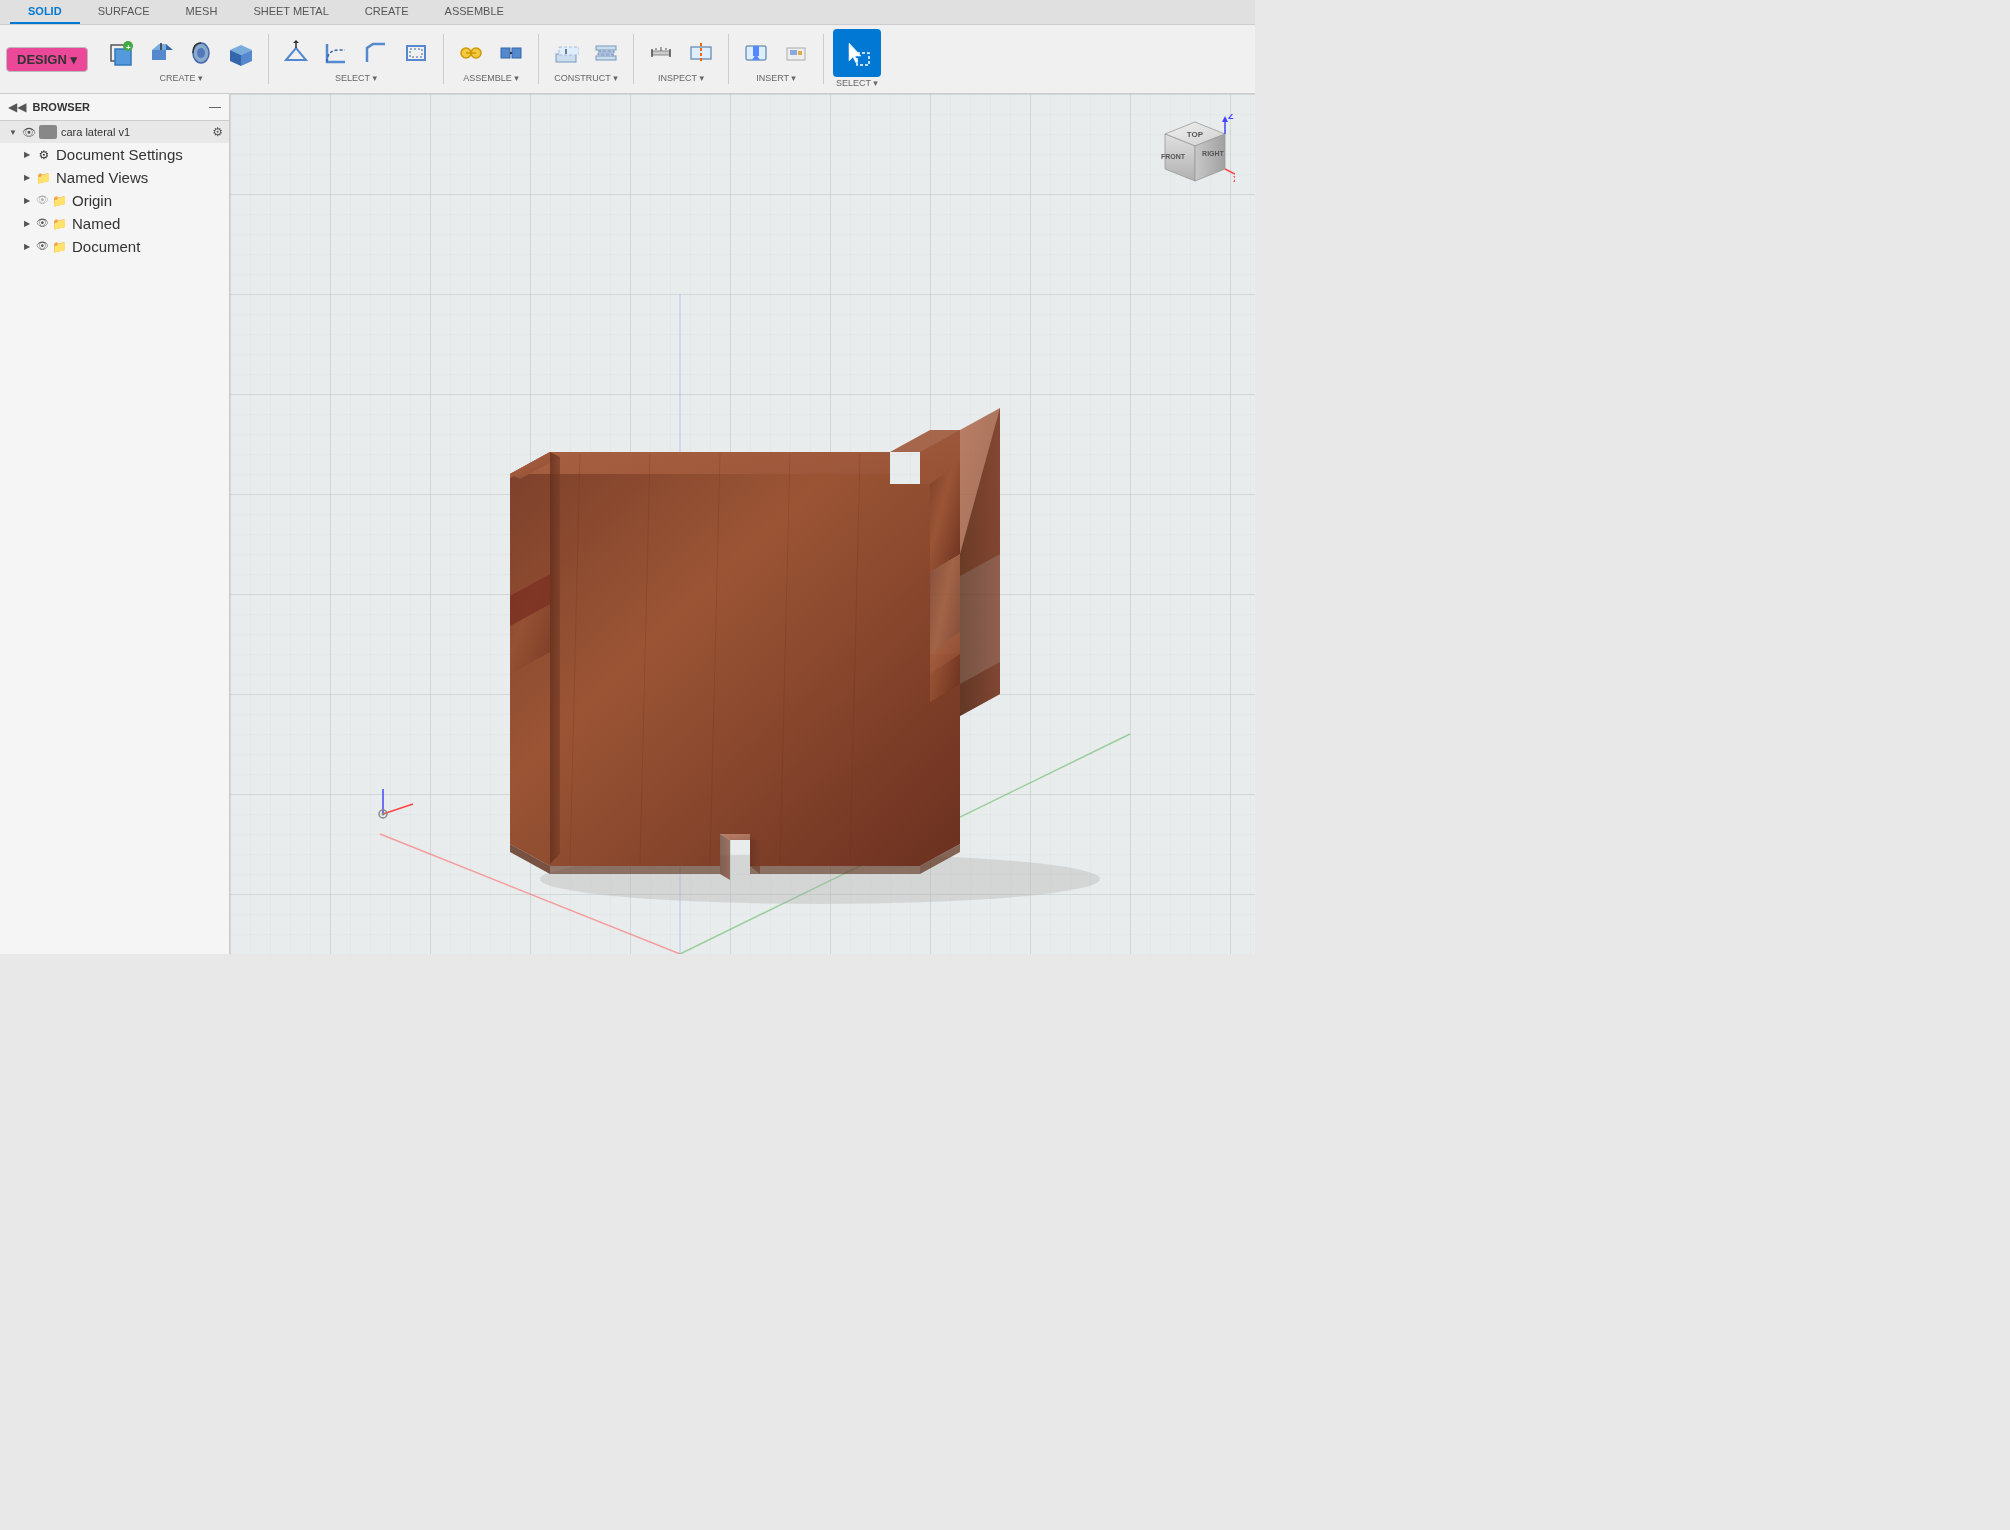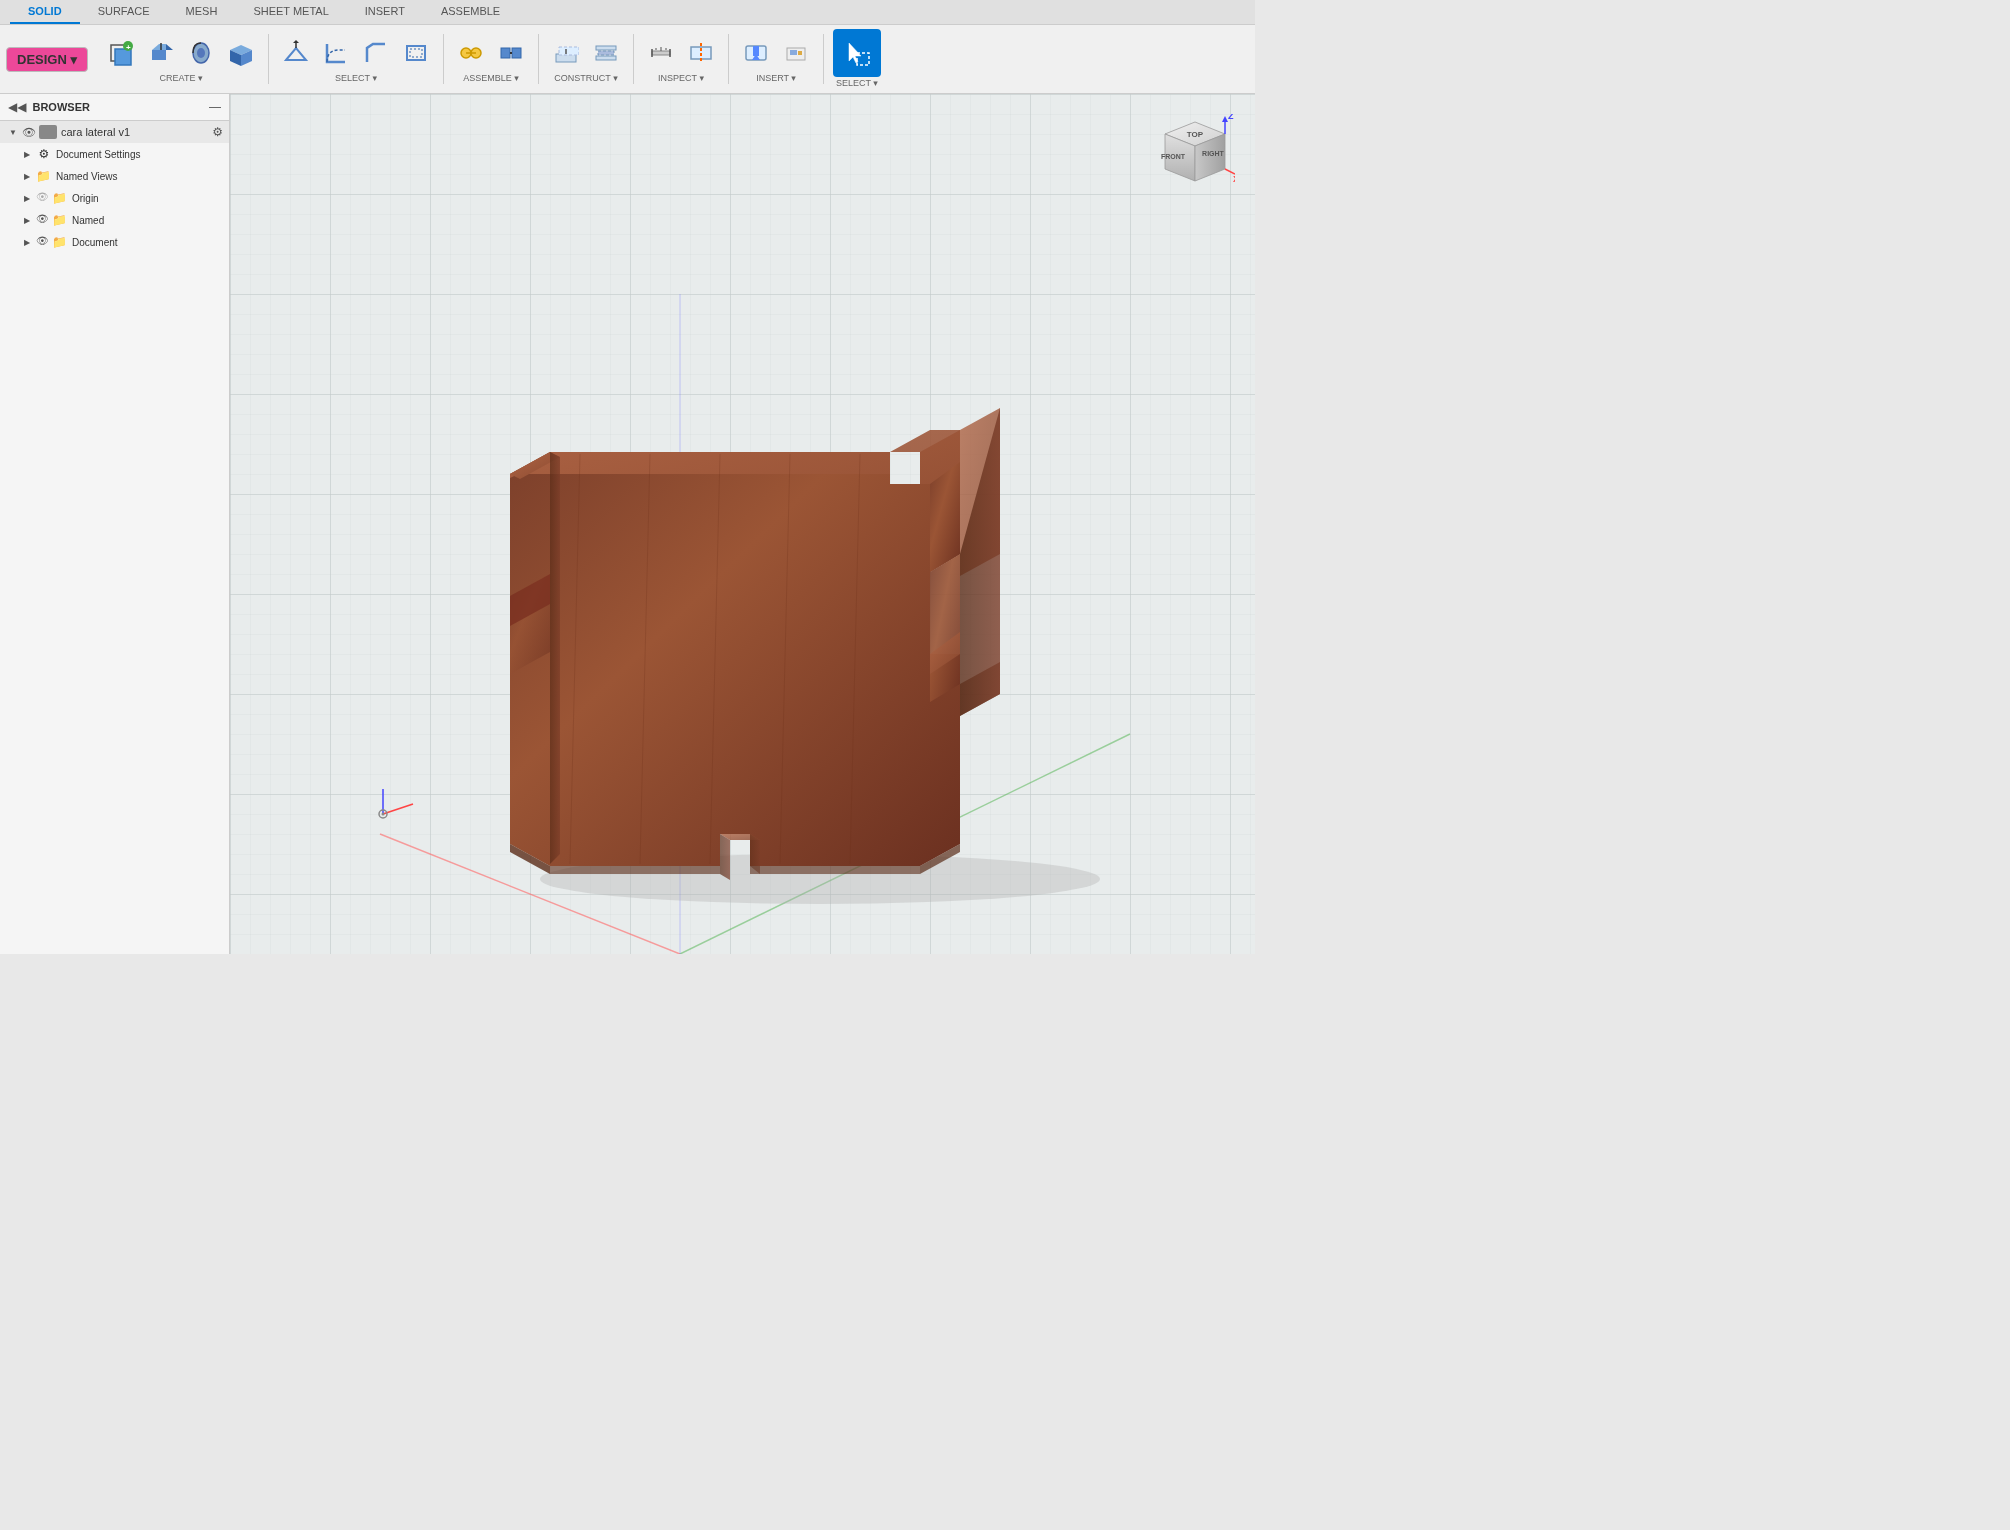--- a/index.html
+++ b/index.html
@@ -24,21 +24,21 @@
     
     #sidebar { width: 230px; background: #f5f5f5; border-right: 1px solid #ccc; display: flex; flex-direction: column; }
     #browser-header { display: flex; align-items: center; padding: 6px 8px; border-bottom: 1px solid #ccc; gap: 6px; }
     .browser-arrows { font-size: 12px; color: #555; cursor: pointer; }
     #browser-title { font-size: 11px; font-weight: 700; color: #333; flex: 1; }
     .pin-btn { font-size: 12px; color: #555; cursor: pointer; }
 
     .tree-item { display: flex; align-items: center; padding: 3px 6px; cursor: pointer; font-size: 11px; color: #333; }
     .tree-arrow { width: 14px; height: 14px; display: flex; align-items: center; justify-content: center; font-size: 8px; color: #555; margin-right: 2px; cursor: pointer; }
     .tree-icon { width: 16px; height: 16px; margin-right: 4px; display: flex; align-items: center; justify-content: center; font-size: 12px; }
-    .tree-label { font-size: 10px; }
+    .tree-label { font-size: 15px; }
     .eye-icon { width: 14px; height: 14px; margin-right: 2px; font-size: 10px; color: #555; }
 
     
     .root-item { display: flex; align-items: center; padding: 4px 6px; background: #e8e8e8; font-size: 11px; }
     .root-icon { width: 18px; height: 14px; background: #888; border-radius: 2px; margin-right: 4px; }
     .root-label { font-size: 11px; font-weight: 500; color: #333; flex: 1; }
 
     
     #viewport { flex: 1; position: relative; overflow: hidden; background: #e8ecec; }
 
@@ -52,21 +52,21 @@
 </head>
 <body>
 
 <div id="toolbar">
 
   <div id="tab-row">
     <div class="tab-item active">SOLID</div>
     <div class="tab-item">SURFACE</div>
     <div class="tab-item">MESH</div>
     <div class="tab-item">SHEET METAL</div>
-    <div class="tab-item">INSERT</div>
+    <div class="tab-item">CREATE</div>
     <div class="tab-item">ASSEMBLE</div>
   </div>
 
   <div id="tool-row">
 
     <div class="design-btn">DESIGN ▾</div>
 
     <div class="toolbar-section">
       <div class="tools-row">
         <div class="tool-btn">

